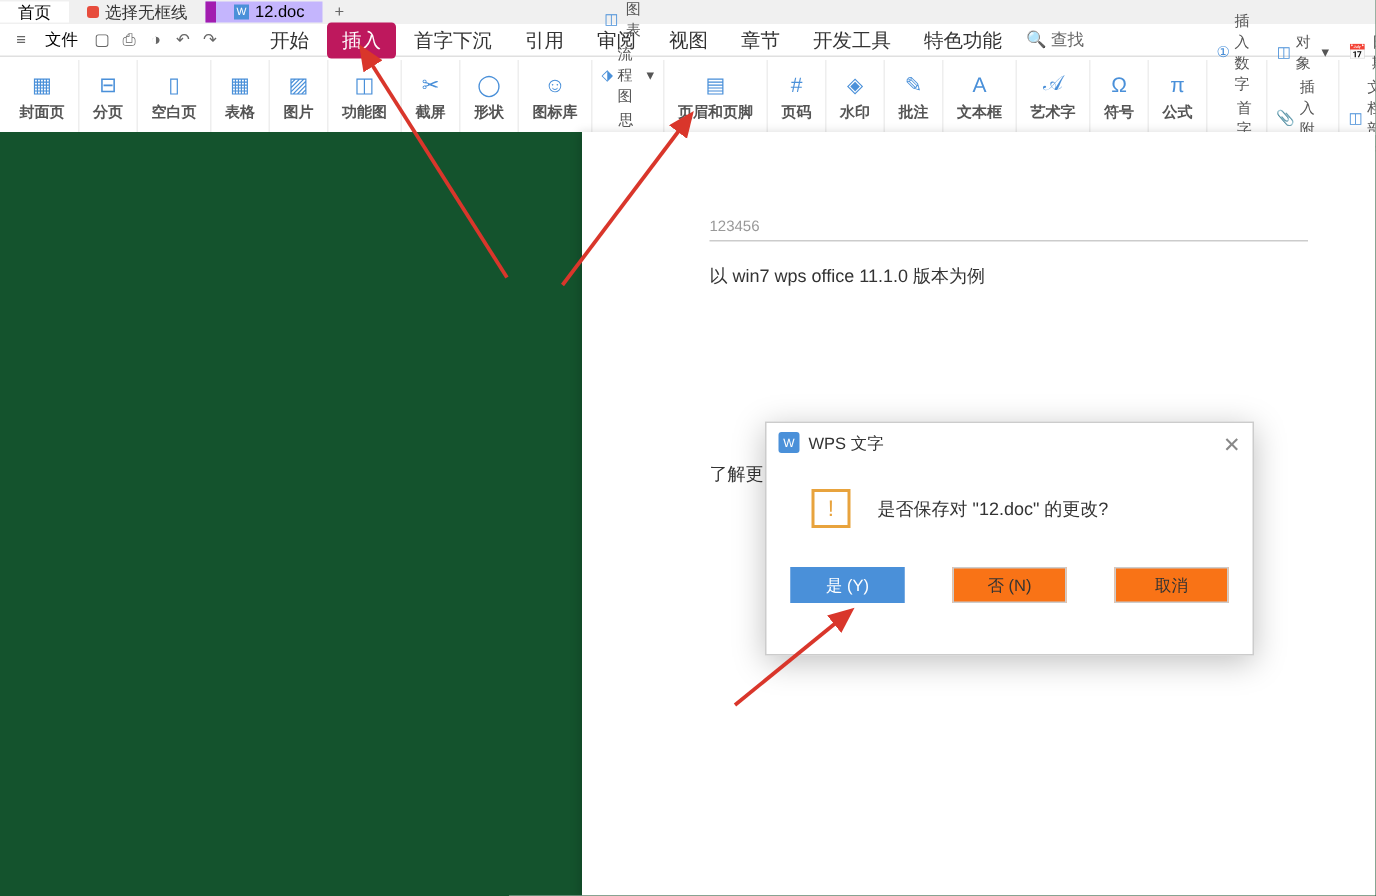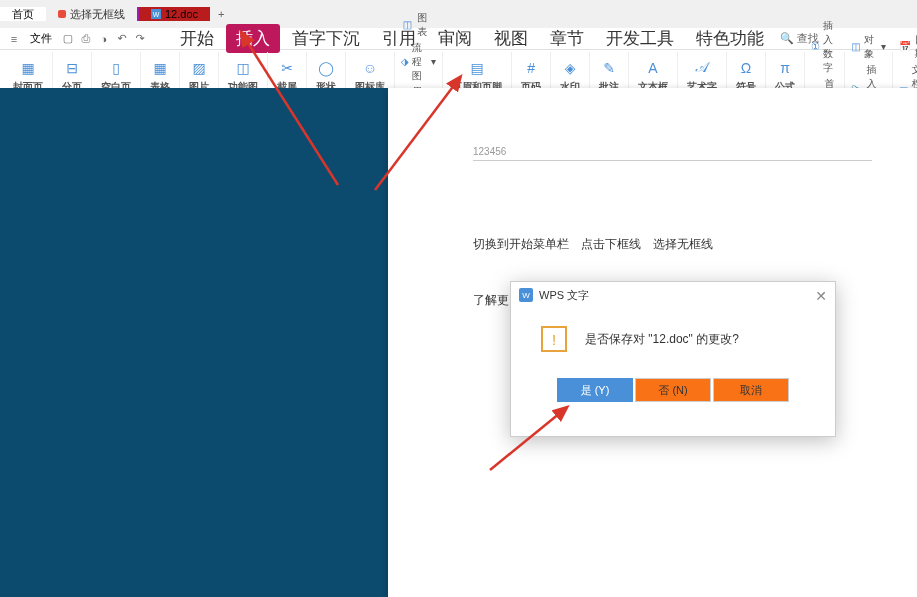--- a/index.html
+++ b/index.html
@@ -1,59 +1,59 @@
 <!DOCTYPE html>
 <html><head>
 <meta charset="utf-8">
 <style>
 * { margin: 0; padding: 0; box-sizing: border-box; font-family: "Microsoft YaHei", sans-serif; }
 body { width: 917px; height: 597px; background: #e8e8e8; overflow: hidden; position: relative; }
 
-.tabs-bar { height: 28px; background: #f0f0f0; display: flex; align-items: center; font-size: 11px; }
+.tabs-bar { height: 16px; background: #f0f0f0; display: flex; align-items: center; font-size: 11px; }
 .tab { padding: 0 12px; height: 14px; display: flex; align-items: center; gap: 4px; }
 .tab.home { background: #fff; }
 .tab.template { color: #333; }
-.tab.doc { background: #b91c1c; border-left: 2px solid #a21caf; }
+.tab.doc { background: #c4b5fd; border-left: 7px solid #a21caf; }
 .tab-add { padding: 0 8px; color: #666; }
 .orange-dot { width: 8px; height: 8px; background: #e74c3c; border-radius: 2px; }
 .blue-w { width: 10px; height: 10px; background: #4a90d9; color: #fff; font-size: 7px; display: flex; align-items: center; justify-content: center; }
 
 .menu-bar { height: 22px; background: #fff; display: flex; align-items: center; padding: 0 6px; font-size: 11px; gap: 2px; border-bottom: 1px solid #e0e0e0; }
 .file-menu { padding: 2px 6px; }
 .qat-icon { width: 16px; height: 16px; display: flex; align-items: center; justify-content: center; color: #666; font-size: 11px; }
 .menu-tabs { display: flex; margin-left: 20px; gap: 2px; }
-.menu-tab { padding: 3px 10px; color: #333; font-size: 17px; }
+.menu-tab { padding: 3px 10px; color: #333; font-size: 13px; }
 .menu-tab.active { background: #be185d; color: #fff; border-radius: 3px; }
 .search-box { display: flex; align-items: center; gap: 3px; color: #666; margin-left: 4px; }
 
 .ribbon { height: 52px; background: #fff; display: flex; align-items: center; padding: 2px 4px; border-bottom: 1px solid #d0d0d0; font-size: 10px; }
 .ribbon-group { display: flex; flex-direction: column; align-items: center; padding: 0 6px; border-right: 1px solid #eee; height: 48px; justify-content: center; }
 .ribbon-group.no-border { border-right: none; }
 .ribbon-btn { display: flex; flex-direction: column; align-items: center; gap: 2px; color: #555; padding: 0 3px; }
 .ribbon-icon { width: 20px; height: 20px; display: flex; align-items: center; justify-content: center; color: #4a90d9; font-size: 14px; }
 .ribbon-label { font-size: 10px; color: #555; white-space: nowrap; font-weight: bold; }
 .ribbon-col { display: flex; flex-direction: column; gap: 2px; font-size: 10px; color: #555; }
 .ribbon-row { display: flex; align-items: center; gap: 3px; }
 .small-icon { width: 14px; height: 14px; display: flex; align-items: center; justify-content: center; color: #4a90d9; font-size: 10px; }
 
-.document-area { position: absolute; top: 88px; left: 0; right: 0; bottom: 0; background: #0c4a6e; }
+.document-area { position: absolute; top: 88px; left: 0; right: 0; bottom: 0; background: #14532d; }
 .page { position: absolute; left: 388px; top: 0; width: 529px; height: 509px; background: #fff; box-shadow: -2px 0 6px rgba(0,0,0,.15); }
 .page-header-num { position: absolute; top: 58px; left: 85px; font-size: 10px; color: #999; }
 .page-line { position: absolute; top: 72px; left: 85px; right: 45px; border-bottom: 1px solid #ccc; }
 .page-text { position: absolute; left: 85px; font-size: 12px; color: #333; }
 .side-icons { position: absolute; left: 420px; top: 232px; display: flex; align-items: center; gap: 4px; color: #aaa; font-size: 11px; }
 
 .dialog { position: absolute; left: 510px; top: 281px; width: 326px; height: 156px; background: #fff; box-shadow: 0 4px 20px rgba(0,0,0,.25); border: 1px solid #ccc; }
 .dialog-title { height: 26px; display: flex; align-items: center; padding: 0 8px; font-size: 11px; color: #333; }
 .dialog-title-icon { width: 14px; height: 14px; background: #4a90d9; color: #fff; font-size: 8px; display: flex; align-items: center; justify-content: center; border-radius: 2px; margin-right: 6px; }
 .dialog-close { position: absolute; right: 8px; top: 6px; color: #888; font-size: 14px; }
 .dialog-body { display: flex; align-items: center; padding: 18px 30px; gap: 18px; }
 .warn-icon { width: 26px; height: 26px; border: 2px solid #e8a33d; color: #e8a33d; display: flex; align-items: center; justify-content: center; font-size: 15px; }
 .dialog-msg { font-size: 12px; color: #333; }
-.dialog-buttons { display: flex; justify-content: center; gap: 2px; padding: 8px 0 14px; }
+.dialog-buttons { display: flex; justify-content: center; gap: 32px; padding: 8px 0 14px; }
 .dlg-btn { width: 76px; height: 24px; border: 1px solid #ccc; background: #f97316; font-size: 11px; color: #333; display: flex; align-items: center; justify-content: center; }
 .dlg-btn.primary { background: #4a90d9; color: #fff; border-color: #4a90d9; }
 
 .arrow { position: absolute; pointer-events: none; }
 </style>
 </head>
 <body>
 
 <div class="tabs-bar">
   <div class="tab home">
@@ -241,22 +241,22 @@
         </div>
     </div>
   </div>
 </div>
 
 <div class="document-area">
   <div class="side-icons">▤ ▾</div>
   <div class="page">
     <div class="page-header-num">123456</div>
     <div class="page-line"></div>
-    <div class="page-text" style="top:148px">切换到开始菜单栏　点击下框线　选择无框线</div>
-    <div class="page-text" style="top:204px">了解更</div>
+    <div class="page-text" style="top:88px">以 win7 wps office 11.1.0 版本为例</div>
+    <div class="page-text" style="top:220px">了解更</div>
   </div>
 </div>
 
 <div class="dialog">
   <div class="dialog-title">
     <span class="dialog-title-icon">W</span>
     <span>WPS 文字</span>
     <span class="dialog-close">✕</span>
   </div>
   <div class="dialog-body">

